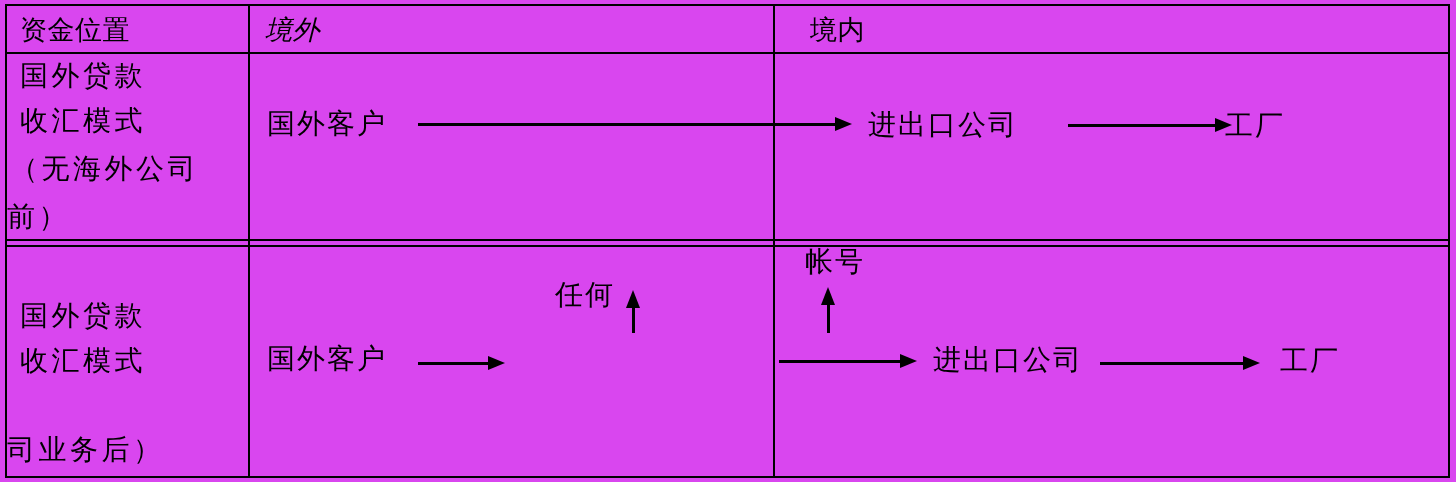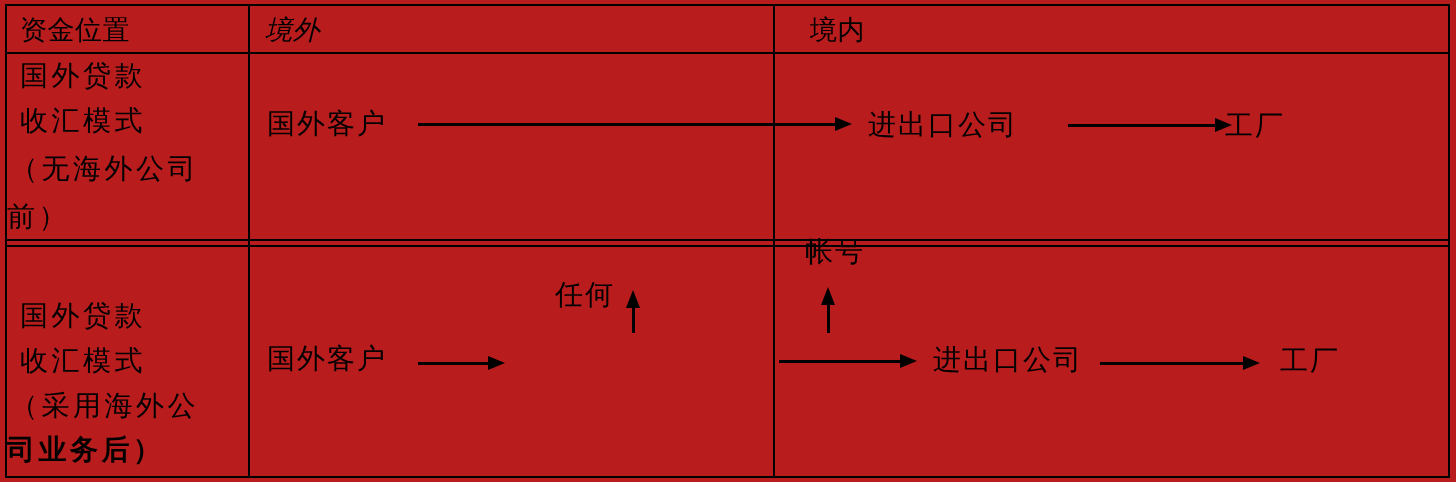--- a/index.html
+++ b/index.html
@@ -1,17 +1,17 @@
 <!DOCTYPE html>
 <html><head>
 <meta charset="utf-8">
 <style>
   html,body { margin:0; padding:0; background:#ffffff; }
   .canvas {
-    position:relative; width:1456px; height:482px; background:#b91c1c;
+    position:relative; width:1456px; height:482px; background:#d946ef;
     font-family:"Liberation Serif","DejaVu Serif",serif; color:#000000;
     overflow:hidden;
   }
   .bline { position:absolute; background:#000000; }
   .outer { position:absolute; border:2px solid #000000; background:transparent; }
   .txt { position:absolute; white-space:nowrap; line-height:1; }
   .hdr  { font-size:27px; letter-spacing:0.5px; }
   .lbl  { font-size:28px; letter-spacing:3.5px; }
   .node { font-size:28px; letter-spacing:2px; }
   
@@ -53,36 +53,35 @@
   </div>
   <div class="txt node" style="left:868px;top:111px;">进出口公司</div>
   <div class="ar" style="left:1068px;top:118px;">
     <div class="sh" style="width:147px;"></div>
       <div class="hd"></div>
   </div>
   <div class="txt node" style="left:1225px;top:112px;">工厂</div>
 
   <div class="txt lbl" style="left:20px;top:302px;">国外贷款</div>
   <div class="txt lbl" style="left:20px;top:347px;">收汇模式</div>
-  <div class="txt lbl" style="left:10px;top:392px;">（采用海外公</div>
-  <div class="txt lbl" style="left:7px;top:436px;font-weight:bold;">司业务后）</div>
+  <div class="txt lbl" style="left:7px;top:436px;">司业务后）</div>
 
   <div class="txt node" style="left:555px;top:254px;margin-top:27px;">任何</div>
   <div class="au" style="left:626px;top:290px;">
     <div class="hu"></div>
       <div class="sv" style="height:25px;"></div>
   </div>
 
   <div class="txt node" style="left:267px;top:345px;">国外客户</div>
   <div class="ar" style="left:418px;top:356px;">
     <div class="sh" style="width:70px;"></div>
       <div class="hd"></div>
   </div>
 
-  <div class="txt node" style="left:805px;top:238px;">帐号</div>
+  <div class="txt node" style="left:805px;top:248px;">帐号</div>
   <div class="au" style="left:821px;top:287px;">
     <div class="hu"></div>
       <div class="sv" style="height:28px;"></div>
   </div>
 
   <div class="ar" style="left:779px;top:354px;">
     <div class="sh" style="width:121px;"></div>
       <div class="hd"></div>
   </div>
   <div class="txt node" style="left:933px;top:346px;">进出口公司</div>

